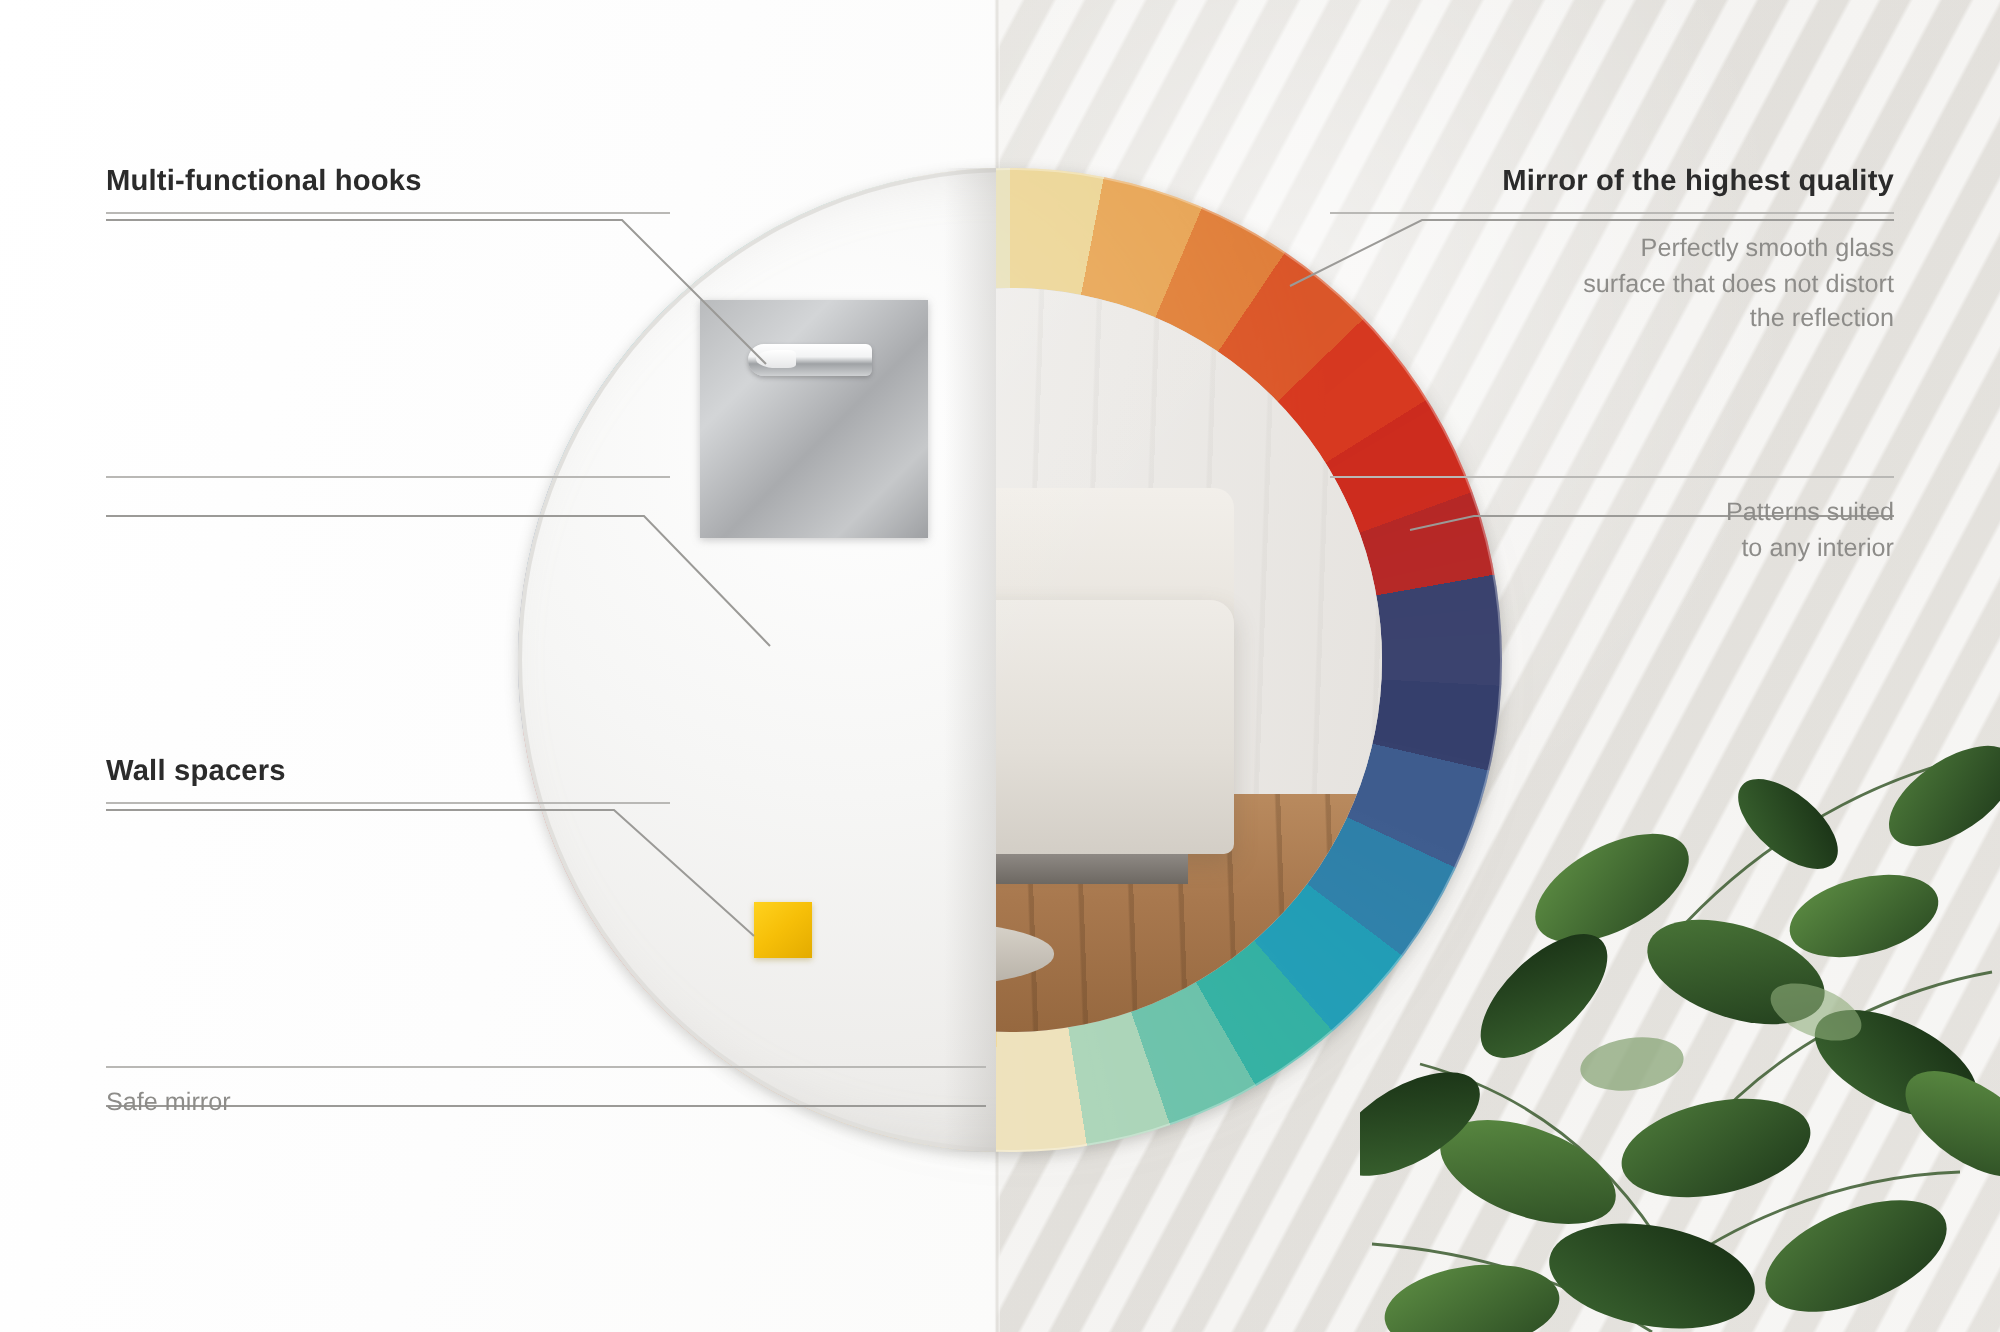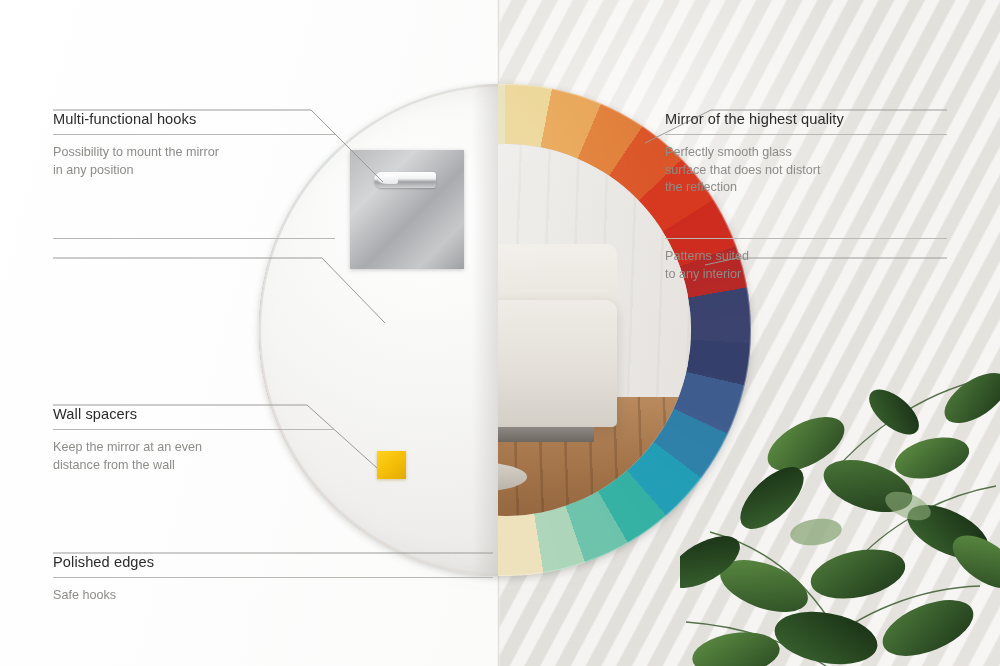--- a/index.html
+++ b/index.html
@@ -216,32 +216,31 @@
   
   .spacer {
     position:absolute; left:118px; top:367px; width:29px; height:28px;
     background:linear-gradient(140deg,#ffd21e 0%,#f6bf08 48%,#e3ab00 100%);
     box-shadow:0 1px 3px rgba(150,120,10,.35);
   }
 
   
   .callout { position:absolute; }
   .callout .c-title {
-    font-size:14.6px; font-weight:normal; color:#2b2b2b; letter-spacing:.1px;
+    font-size:14.6px; font-weight:bold; color:#2b2b2b; letter-spacing:.1px;
     white-space:nowrap;
-    margin-top:28px;
   }
   .callout .c-rule {
     height:1px; background:#b9b8b5; margin-top:7px;
   }
   .callout .c-desc {
     margin-top:9px; font-size:12.6px; line-height:17.5px; color:#8d8c89;
     white-space:pre-line;
   }
-  .callout.right .c-title, .callout.right .c-desc { text-align:left; }
+  .callout.right .c-title, .callout.right .c-desc { text-align:right; }
 
   .co-hooks   { left:53px; top:83px;  width:282px; }
   .co-film    { left:53px; top:231px; width:282px; }
   .co-spacers { left:53px; top:378px; width:282px; }
   .co-edges   { left:53px; top:526px; width:440px; }
   .co-quality { left:665px; top:83px;  width:282px; }
   .co-design  { left:665px; top:231px; width:282px; }
 
   
   .connectors { position:absolute; inset:0; width:1000px; height:666px; pointer-events:none; }
@@ -312,39 +311,34 @@
       <path d="M53 405 H307 L377 468"></path>
       <path d="M53 553 H493"></path>
       <path d="M947 110 H711 L645 143"></path>
       <path d="M947 258 H737 L705 265"></path>
     </g>
   </svg>
 
   <div class="callout co-hooks">
     <div class="c-title">Multi-functional hooks</div>
     <div class="c-rule"></div>
-    <div class="c-desc">Possibility to mount the mirror
-in any position</div>
   </div>
 
   <div class="callout co-film">
     <div class="c-rule"></div>
   </div>
 
   <div class="callout co-spacers">
     <div class="c-title">Wall spacers</div>
     <div class="c-rule"></div>
-    <div class="c-desc">Keep the mirror at an even
-distance from the wall</div>
   </div>
 
   <div class="callout co-edges">
-    <div class="c-title">Polished edges</div>
-    <div class="c-rule"></div>
-    <div class="c-desc">Safe hooks</div>
+    <div class="c-rule"></div>
+    <div class="c-desc">Safe mirror</div>
   </div>
 
   <div class="callout right co-quality">
     <div class="c-title">Mirror of the highest quality</div>
     <div class="c-rule"></div>
     <div class="c-desc">Perfectly smooth glass
 surface that does not distort
 the reflection</div>
   </div>
 

